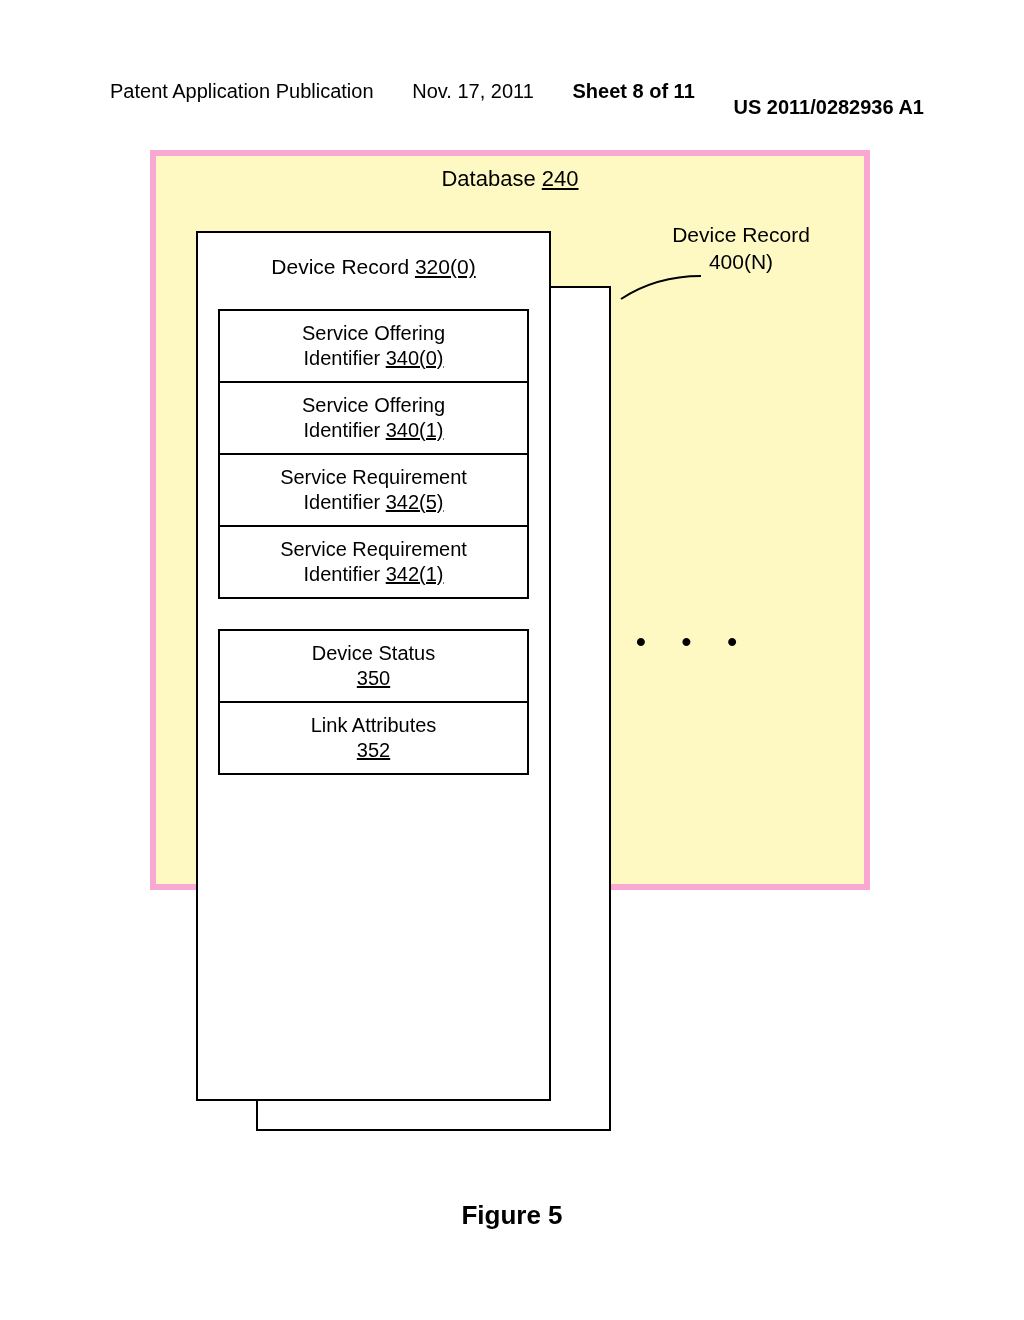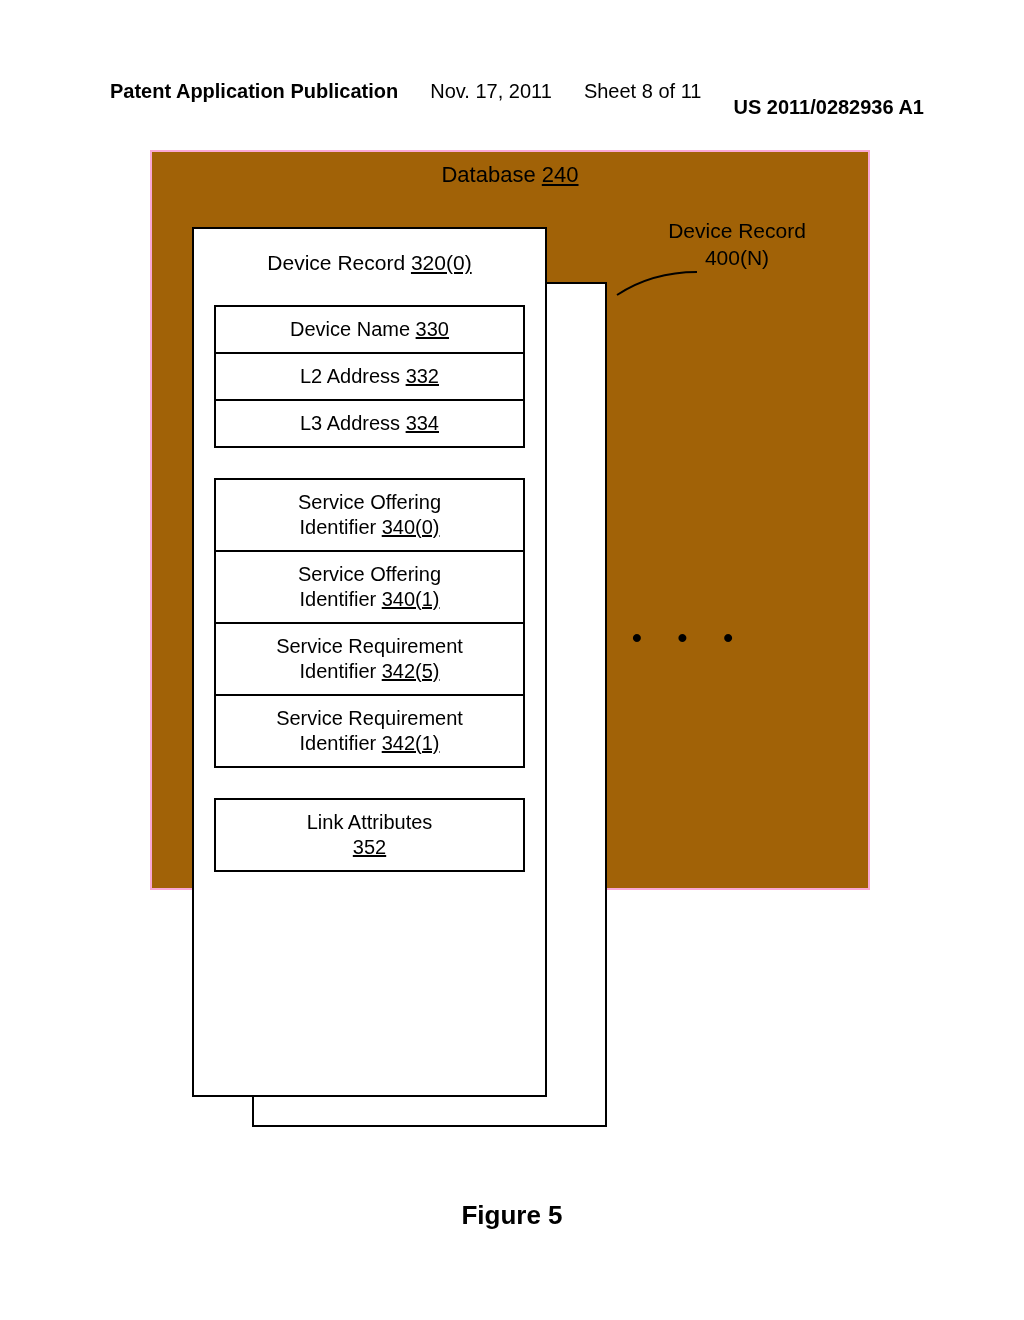--- a/index.html
+++ b/index.html
@@ -12,41 +12,41 @@
   }
   .header {
     position: absolute;
     top: 80px;
     left: 110px;
     right: 100px;
     display: flex;
     justify-content: space-between;
     font-size: 20px;
   }
-  .header .pub-type { font-weight: bold; }
+  .header .pub-type { font-weight: normal; }
   .header .date {}
-  .header .sheet { font-weight: normal; }
+  .header .sheet { font-weight: bold; }
   .header .pubnum { font-weight: bold; margin-top: 16px; }
 
   .figure-area {
     position: absolute;
     top: 150px;
     left: 150px;
     width: 720px;
     height: 1000px;
   }
 
   .outer-box {
     position: absolute;
     top: 0;
     left: 0;
     width: 720px;
     height: 740px;
-    border: 2px solid #f9a8d4;
-    background: #a16207;
+    border: 6px solid #f9a8d4;
+    background: #fef9c3;
   }
 
   .db-title {
     position: absolute;
     top: 10px;
     left: 0;
     width: 100%;
     text-align: center;
     font-size: 22px;
   }
@@ -162,34 +162,20 @@
     <svg class="leader" viewBox="0 0 90 30">
       <path d="M 85 2 Q 40 2 5 25" stroke="#000" stroke-width="2" fill="none"></path>
     </svg>
 
     <div class="record-0">
       <div class="record-0-title">
         <span>Device Record</span>
         <span class="ref">320(0)</span>
       </div>
 
-      <div class="cell-group cell-group-top">
-        <div class="cell">
-          <span>Device Name</span>
-          <span class="ref">330</span>
-        </div>
-        <div class="cell">
-          <span>L2 Address</span>
-          <span class="ref">332</span>
-        </div>
-        <div class="cell">
-          <span>L3 Address</span>
-          <span class="ref">334</span>
-        </div>
-      </div>
 
       <div class="cell-group cell-group-top">
         <div class="cell">
           <span>Service Offering</span><br>
           <span>Identifier </span><span class="ref">340(0)</span>
         </div>
         <div class="cell">
           <span>Service Offering</span><br>
           <span>Identifier </span><span class="ref">340(1)</span>
         </div>
@@ -198,20 +184,24 @@
           <span>Identifier </span><span class="ref">342(5)</span>
         </div>
         <div class="cell">
           <span>Service Requirement</span><br>
           <span>Identifier </span><span class="ref">342(1)</span>
         </div>
       </div>
 
       <div class="cell-group cell-group-top">
         <div class="cell">
+          <span>Device Status</span><br>
+          <span class="ref">350</span>
+        </div>
+        <div class="cell">
           <span>Link Attributes</span><br>
           <span class="ref">352</span>
         </div>
       </div>
 
     </div>
 
     <div class="ellipsis">•  •  •</div>
 
   </div>

